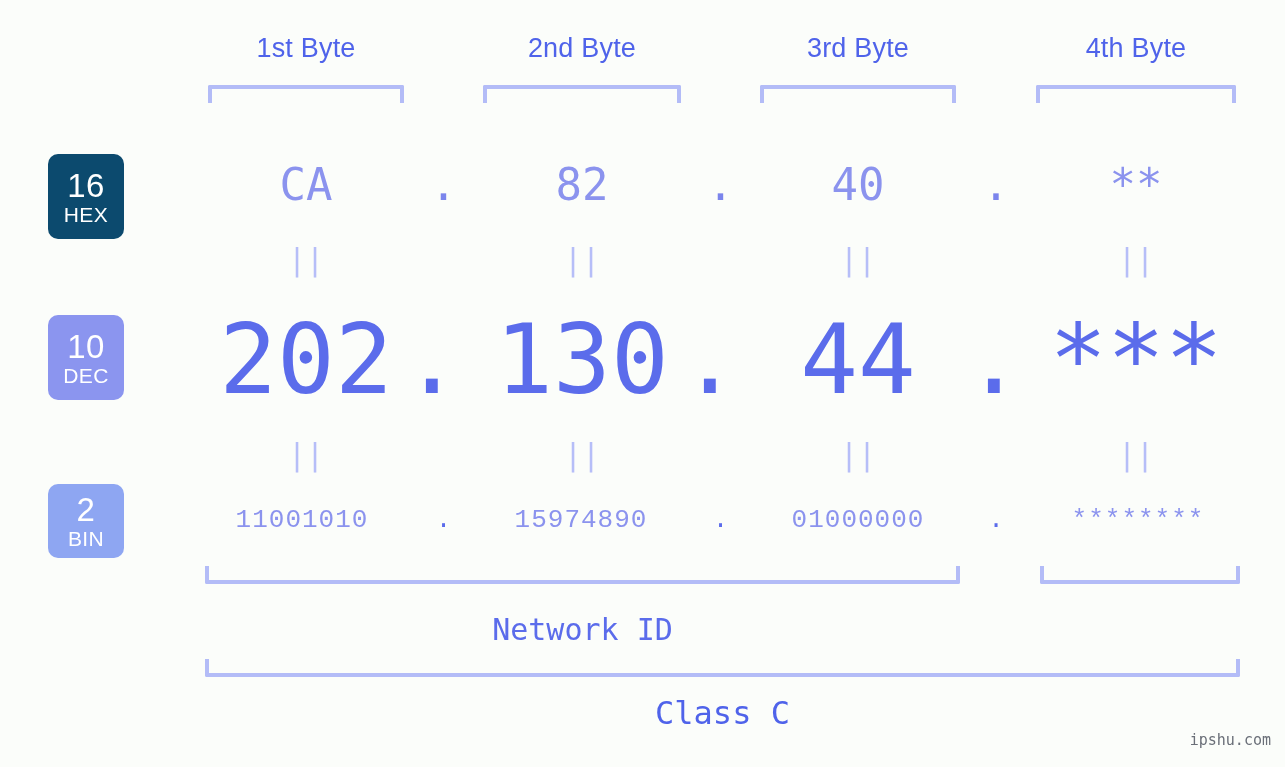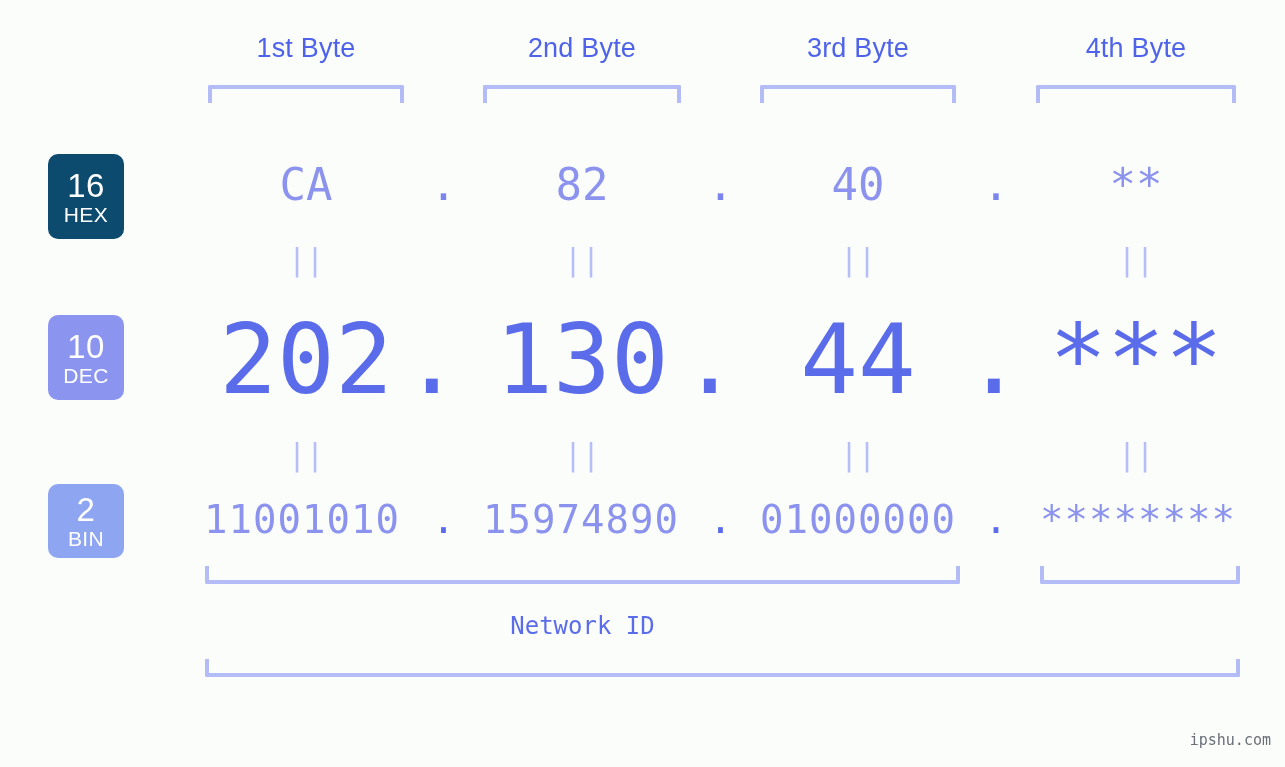--- a/index.html
+++ b/index.html
@@ -114,24 +114,25 @@
     top: 296px;
     font-size: 96px;
     color: #5b6ceb;
     line-height: 128px;
   }
 
   
   .row-bin .value-cell,
   .row-bin .dot {
     top: 492px;
-    font-size: 39px;
+    font-size: 26px;
     color: #8b93ee;
     line-height: 56px;
     letter-spacing: 1px;
+    font-family: Liberation Mono, monospace;
   }
   .row-bin .dot { color: #5b6ceb; letter-spacing: 0; }
 
   
   .eq {
     position: absolute;
     font-family: "DejaVu Sans Mono", monospace;
     font-size: 30px;
     color: #b6bef8;
     text-align: center;
@@ -139,21 +140,21 @@
     white-space: nowrap;
   }
   .eq-row1 { top: 245px; }
   .eq-row2 { top: 440px; }
 
   
   .caption {
     position: absolute;
     text-align: center;
     font-family: "DejaVu Sans Mono", monospace;
-    font-size: 24px;
+    font-size: 30px;
     color: #5b6ceb;
     white-space: nowrap;
   }
   #class-caption {
     font-size: 32px;
     color: #4f63ea;
   }
 
   
   #watermark {
@@ -233,16 +234,17 @@
     <div class="dot" style="left:956px; width:80px;">.</div>
     <div class="value-cell" style="left:1036px; width:204px;">********</div>
   </div>
 
   <div class="bracket bracket-up" style="left:205px; top:566px; width:755px;"></div>
   <div class="bracket bracket-up" style="left:1040px; top:566px; width:200px;"></div>
 
   <div class="caption" style="left:205px; top:612px; width:755px;">Network ID</div>
 
   <div class="bracket bracket-up" style="left:205px; top:659px; width:1035px;"></div>
+  <div class="caption" id="class-caption" style="left:205px; top:694px; width:1035px;">Class C</div>
 
   <div id="watermark">ipshu.com</div>
 
 </div>
 
 </body></html>

